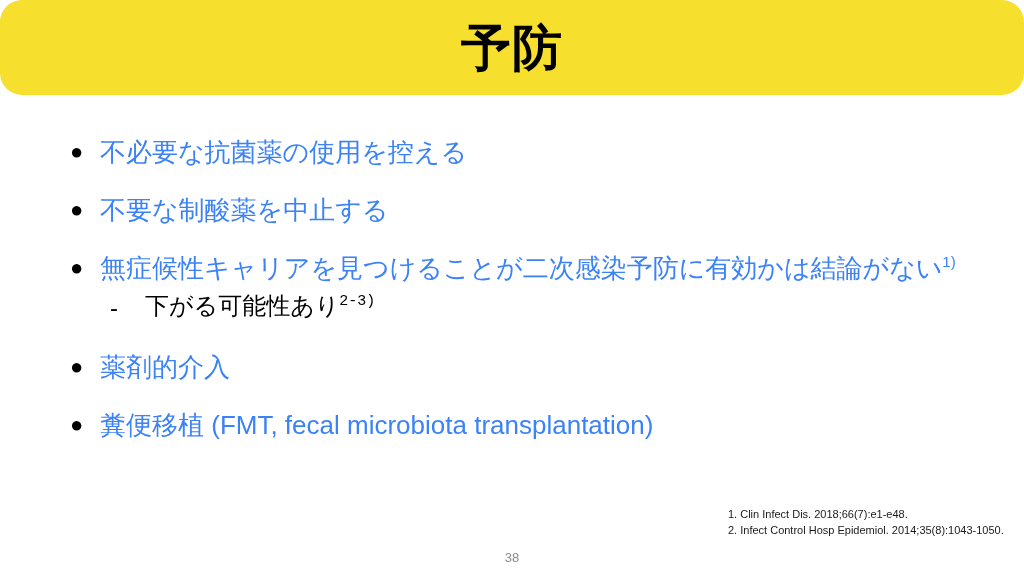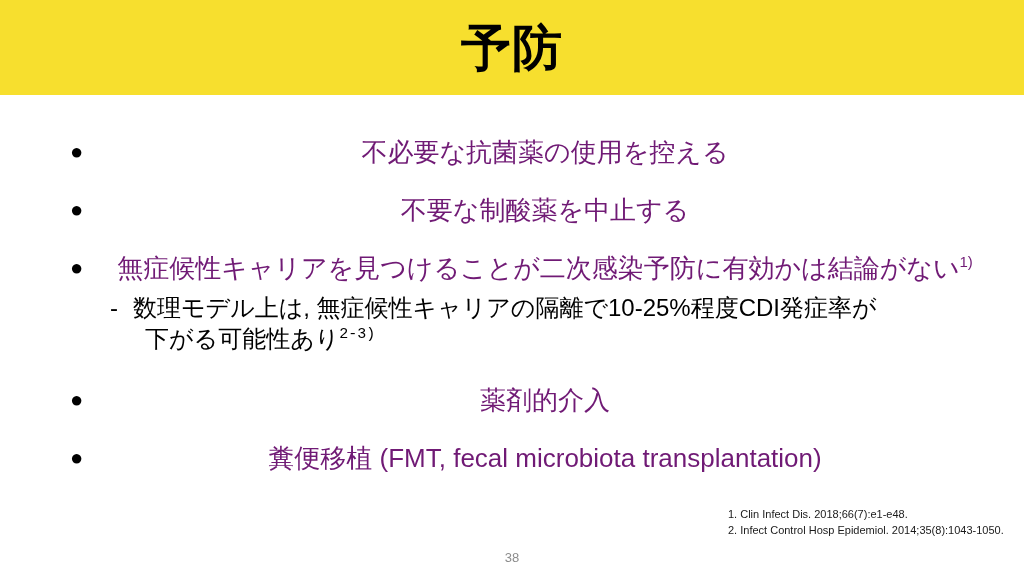--- a/index.html
+++ b/index.html
@@ -28,20 +28,21 @@
   .title-banner {
     position: absolute;
     left: 0;
     top: 0;
     width: 1024px;
     height: 95px;
     background: #f7df2e;
     display: flex;
     align-items: center;
     justify-content: center;
+    border-radius: 22px;
   }
   .title-text {
     font-size: 50px;
     font-weight: bold;
     line-height: 1;
     letter-spacing: 1px;
     color: #000000;
     white-space: nowrap;
   }
 
@@ -75,23 +76,22 @@
     width: 30px;
     font-size: 22px;
     line-height: 30px;
     color: #000000;
     text-align: left;
   }
   .bullet-text {
     flex: 1 1 auto;
     font-size: 26px;
     line-height: 30px;
-    color: #701a75;
+    color: #3b82f6;
     white-space: nowrap;
-    text-align: center;
   }
 
   sup.ref {
     font-size: 15px;
     vertical-align: super;
     line-height: 0;
   }
 
   
   .subitem-wrap {
@@ -172,21 +172,21 @@
       </div>
 
       <div class="bullet" style="margin-bottom:0;">
         <span class="bullet-marker">●</span>
         <span class="bullet-text"><span>無症候性キャリアを見つけることが二次感染予防に有効かは結論がない</span><sup class="ref">1)</sup></span>
       </div>
 
       <div class="subitem-wrap">
         <div class="subitem">
           <span class="sub-marker">-</span>
-          <span class="sub-text"><span>数理モデル上は, 無症候性キャリアの隔離で10-25%程度CDI発症率が</span><span class="line2"><span>下がる可能性あり</span><sup class="ref">2-3)</sup></span></span>
+          <span class="sub-text"><span class="line2"><span>下がる可能性あり</span><sup class="ref">2-3)</sup></span></span>
         </div>
       </div>
 
       <div class="bullet">
         <span class="bullet-marker">●</span>
         <span class="bullet-text"><span>薬剤的介入</span></span>
       </div>
 
       <div class="bullet">
         <span class="bullet-marker">●</span>

